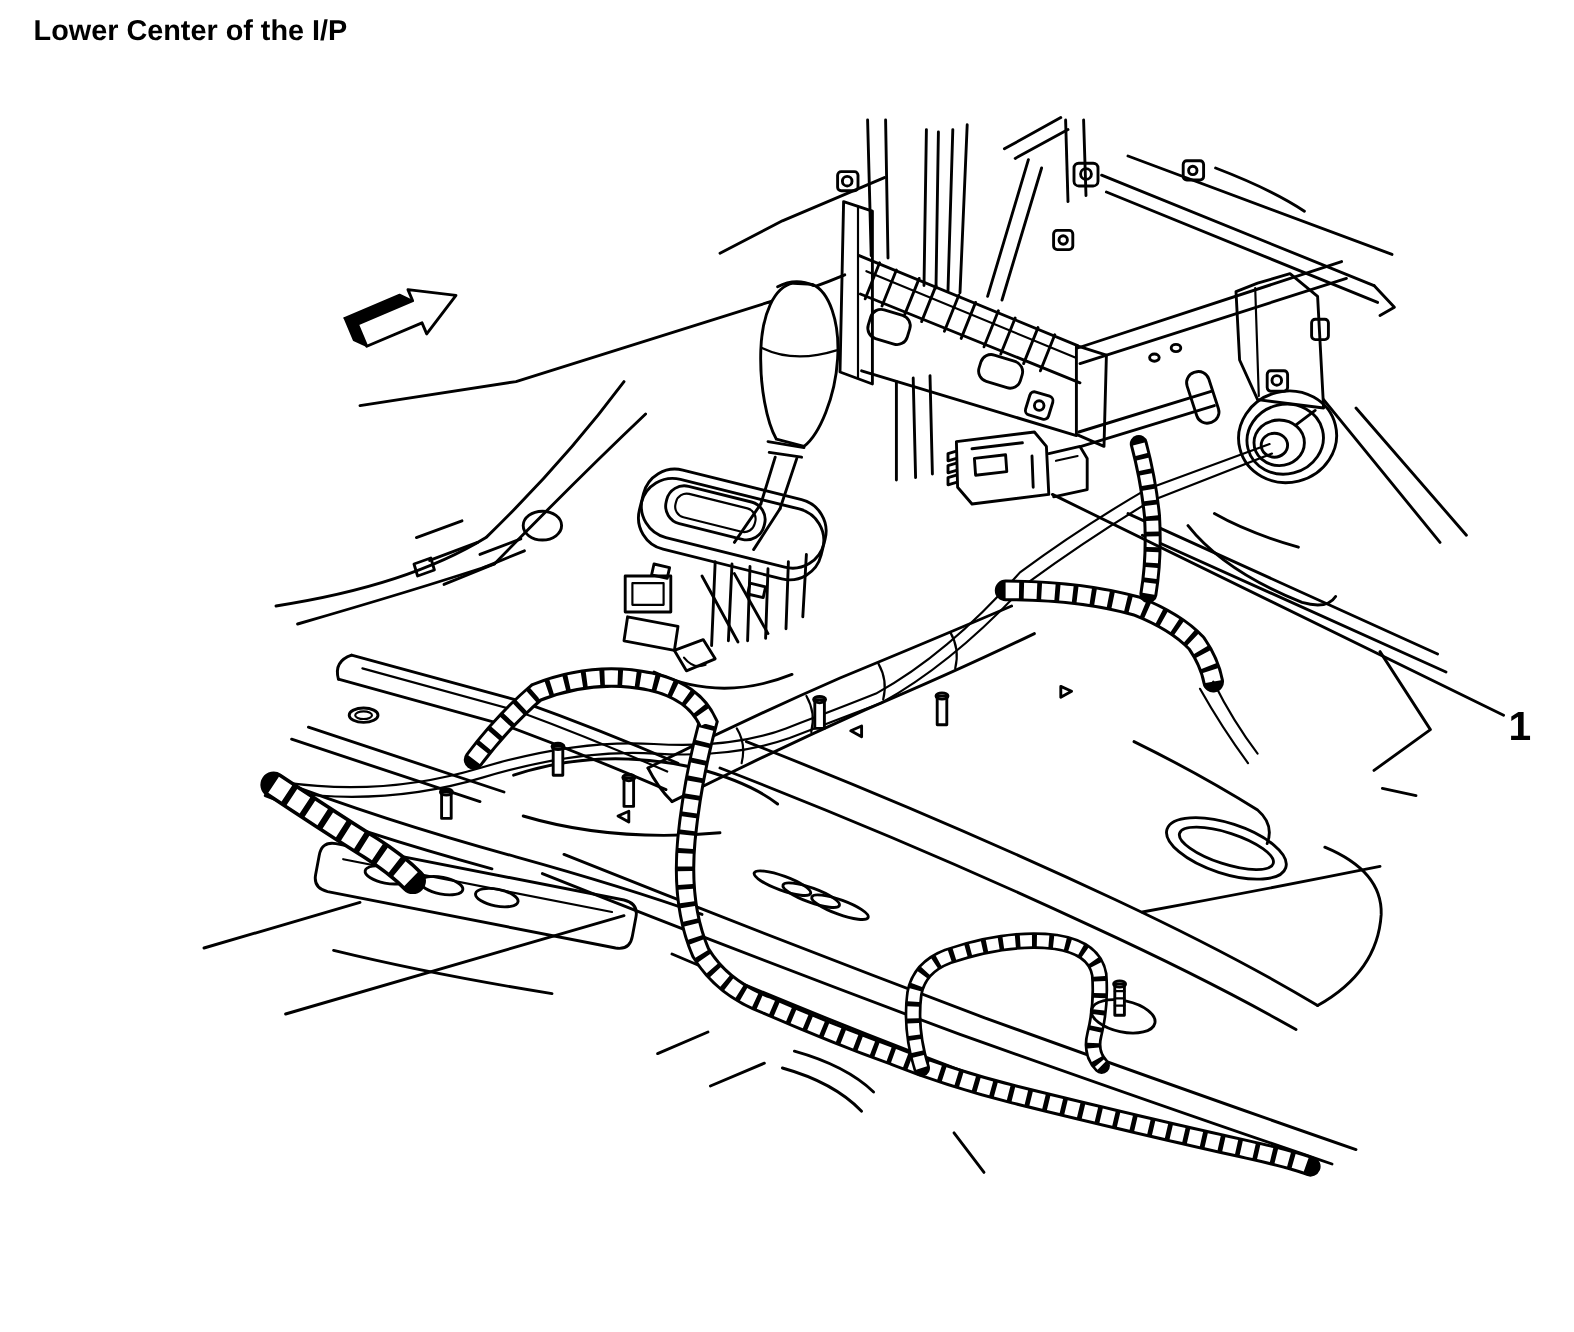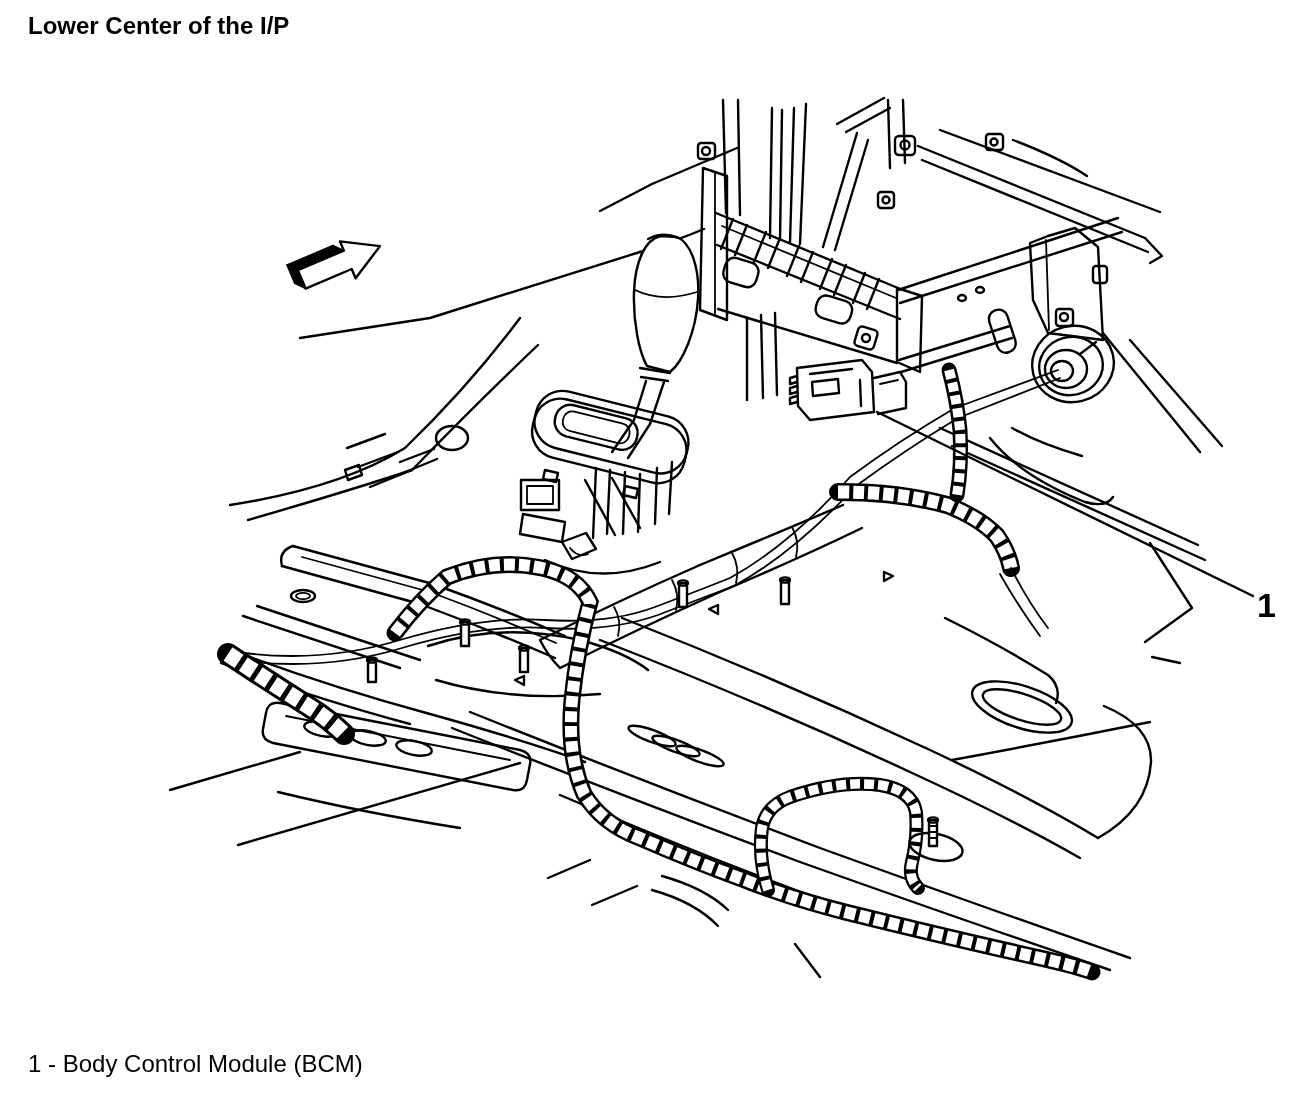--- a/index.html
+++ b/index.html
@@ -328,16 +328,13 @@
       <text x="1257" y="617" class="callout-text">1</text>
     </g>
 
     <g transform="translate(342,259) rotate(-23)">
       <polygon class="blk" points="-45,-7 5,-7 -3,-16 -53,-16"></polygon>
       <polygon class="blk" points="-45,-7 -45,13 -53,4 -53,-16"></polygon>
       <polygon class="ln wfill" points="-45,-7 5,-7 5,-17 40,3 5,23 5,13 -45,13"></polygon>
     </g>
   </svg>
 
-  <div class="legend">
-    <span>1 - Body Control Module (BCM)</span>
-  </div>
 </div>
 
 </body></html>

